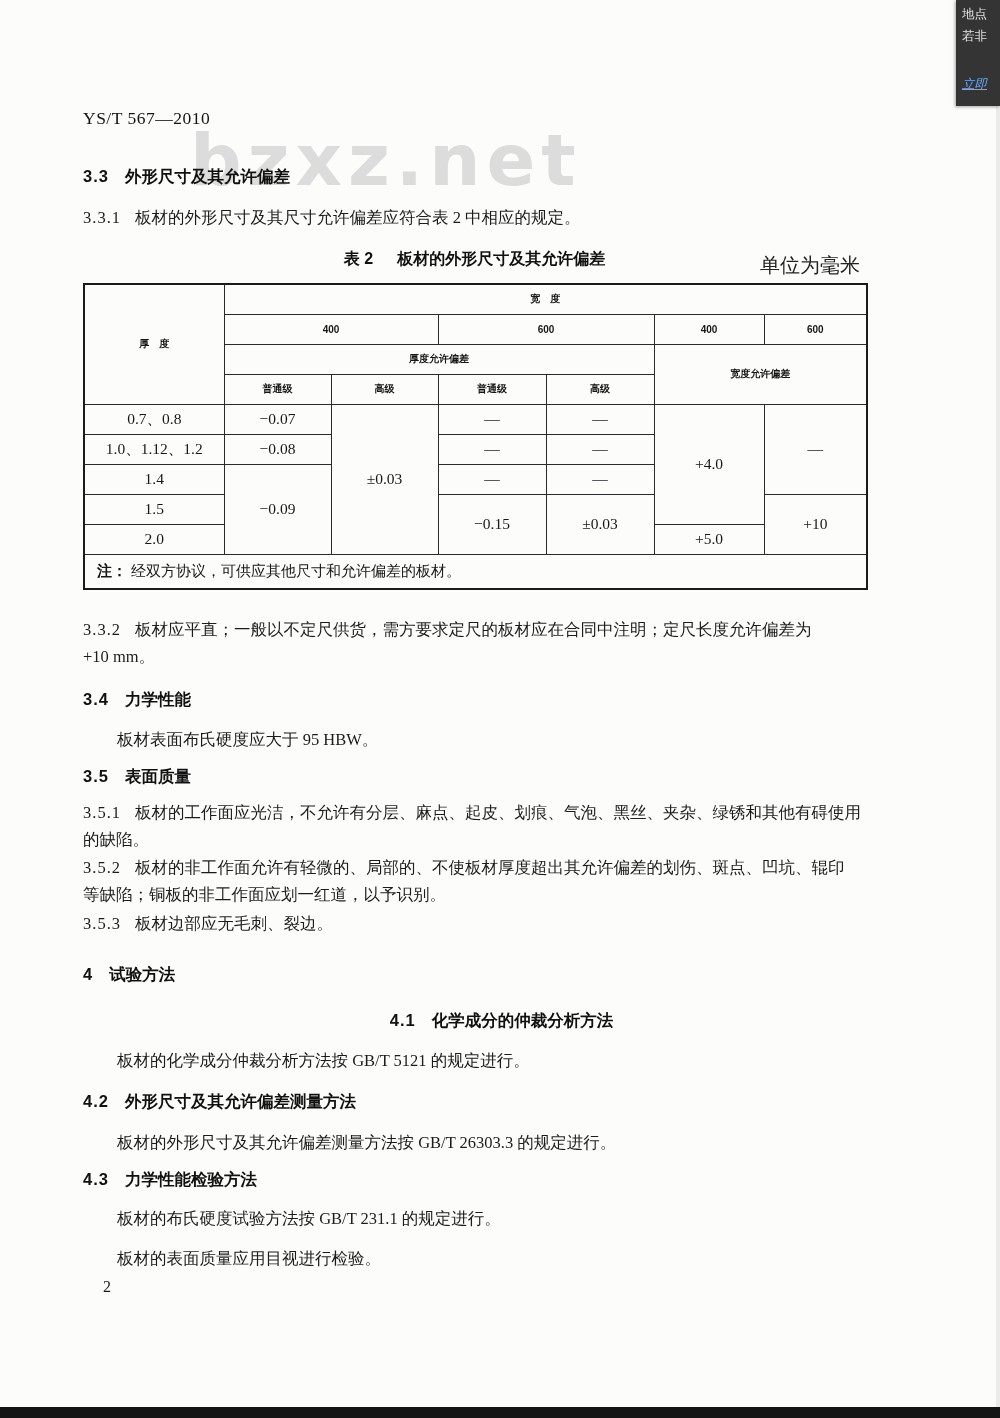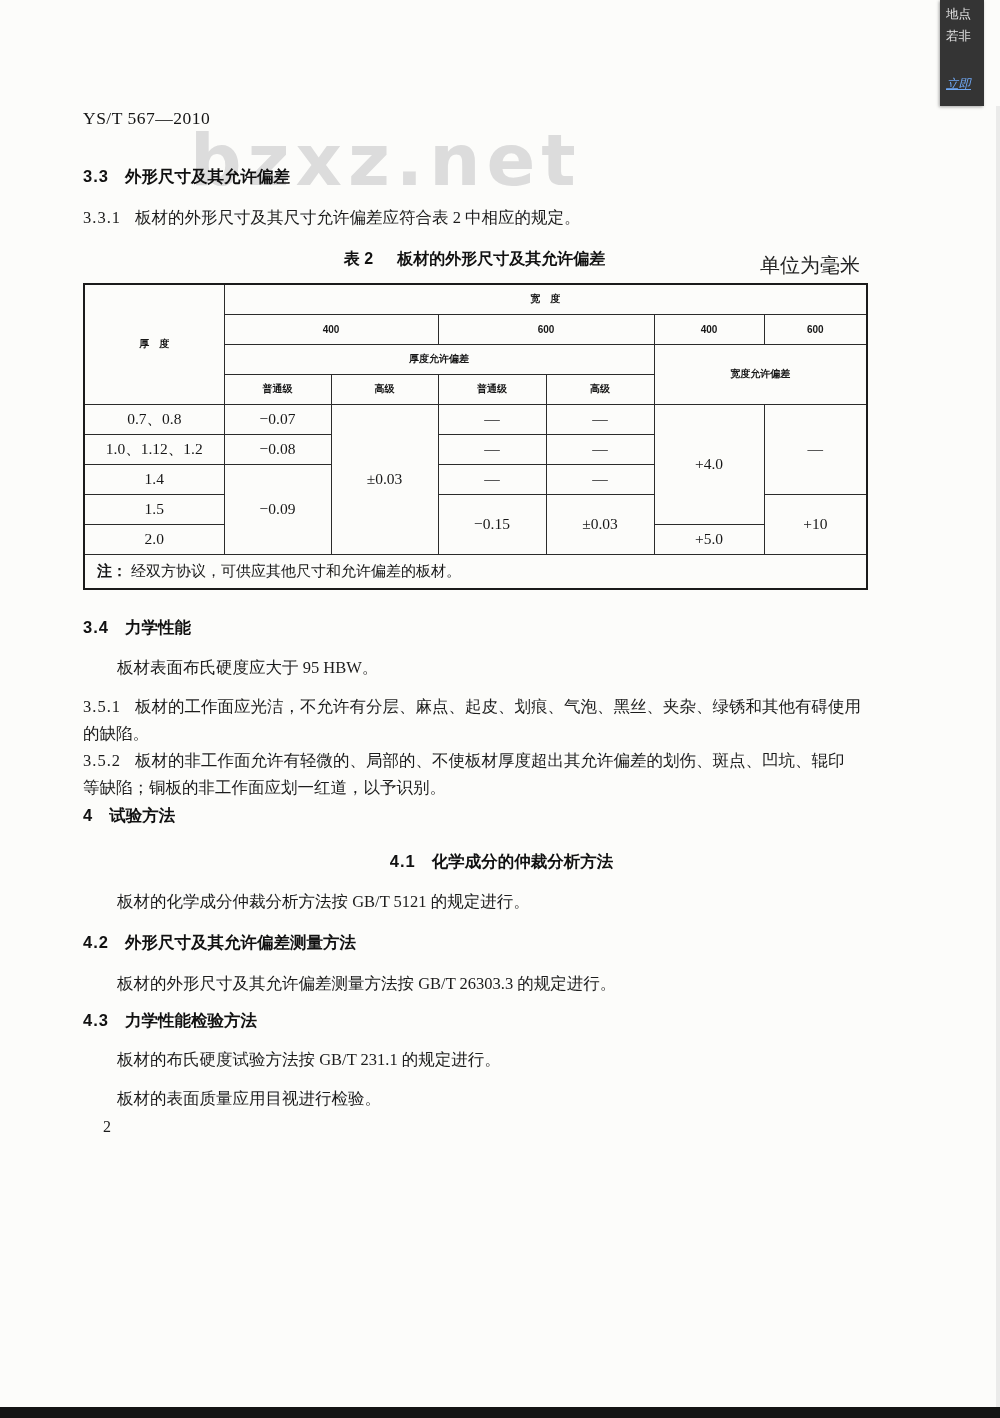--- a/index.html
+++ b/index.html
@@ -71,21 +71,21 @@
   }
   .t td.note-cell {
     text-align:left; padding:7px 12px; font-size:15px; height:34px;
   }
   .t td.note-cell b { font-family:"Liberation Sans","DejaVu Sans",sans-serif; margin-right:4px; }
 
   .page-num { padding-left:20px; font-size:16px; margin-top:0px; color:#1c1c1c; }
 
   
   .overlay {
-    position:absolute; top:0; right:16px; z-index:5;
+    position:absolute; top:0; right:0; z-index:5;
     width:44px; height:106px;
     background:#343434;
     padding:4px 0 0 6px;
     overflow:hidden;
     font-family:"Liberation Sans","DejaVu Sans",sans-serif;
     font-size:12.5px; color:#e3e3e3; line-height:1.75;
     box-shadow:-1px 1px 3px rgba(0,0,0,0.35);
   }
   .ov-link {
     display:block; margin-top:26px;
@@ -191,35 +191,45 @@
         <td>+5.0</td>
       </tr>
       <tr>
         <td colspan="7" class="note-cell">
           <b>注：</b><span>经双方协议，可供应其他尺寸和允许偏差的板材。</span>
         </td>
       </tr>
     </tbody>
       </table>
 
+    <p class="para" style="margin-bottom:18px;">
+      <span class="num">3.3.2</span><span class="txt">板材应平直；一般以不定尺供货，需方要求定尺的板材应在合同中注明；定尺长度允许偏差为
++10 mm。</span>
+    </p>
 
     <div class="h" style="margin-bottom:14px;">
       <span class="num">3.4</span><span>力学性能</span>
     </div>
     <p class="para indent" style="margin-bottom:12px;">
       <span class="txt">板材表面布氏硬度应大于 95 HBW。</span>
     </p>
 
+    <div class="h" style="margin-bottom:10px;">
+      <span class="num">3.5</span><span>表面质量</span>
+    </div>
     <p class="para" style="margin-bottom:0;">
       <span class="num">3.5.1</span><span class="txt">板材的工作面应光洁，不允许有分层、麻点、起皮、划痕、气泡、黑丝、夹杂、绿锈和其他有碍使用
 的缺陷。</span>
     </p>
     <p class="para" style="margin-bottom:2px;">
       <span class="num">3.5.2</span><span class="txt">板材的非工作面允许有轻微的、局部的、不使板材厚度超出其允许偏差的划伤、斑点、凹坑、辊印
 等缺陷；铜板的非工作面应划一红道，以予识别。</span>
+    </p>
+    <p class="para" style="margin-bottom:26px;">
+      <span class="num">3.5.3</span><span class="txt">板材边部应无毛刺、裂边。</span>
     </p>
 
     <div class="h" style="margin-bottom:22px;">
       <span class="num">4</span><span>试验方法</span>
     </div>
 
     <div class="h" style="margin-bottom:14px;text-align:center;">
       <span class="num">4.1</span><span>化学成分的仲裁分析方法</span>
     </div>
     <p class="para indent" style="margin-bottom:16px;">

